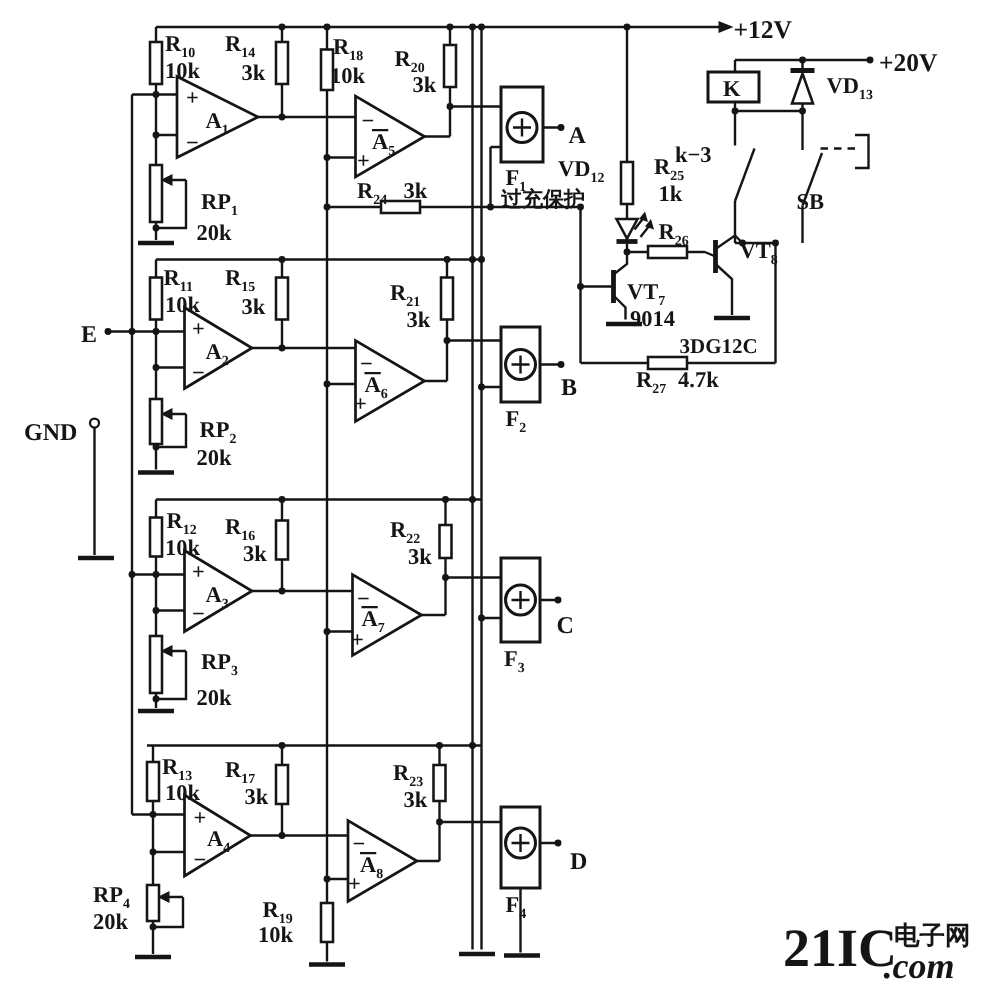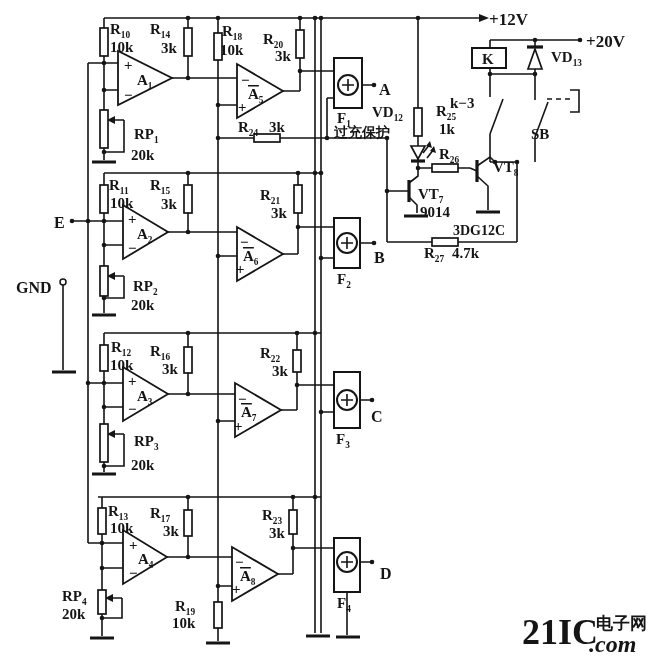--- a/index.html
+++ b/index.html
@@ -1,16 +1,16 @@
 <!DOCTYPE html>
 <html><head>
 <meta charset="utf-8">
 <style>
   html,body{margin:0;padding:0;background:#ffffff;}
-  .stage{position:relative;width:664px;height:659px;background:#ffffff;overflow:hidden;}
+  .stage{position:relative;width:664px;height:659px;background:#ffffff;overflow:hidden;border-radius:21px;}
   svg text{font-family:"Liberation Serif","DejaVu Serif",serif;font-weight:bold;fill:#151515;}
   .w{stroke:#151515;stroke-width:1.6;fill:none;}
   .bar{stroke:#151515;stroke-width:3.2;fill:none;}
   .tbar{stroke:#151515;stroke-width:3;fill:none;}
   .res{fill:#ffffff;stroke:#151515;stroke-width:1.7;}
   .tri{fill:#ffffff;stroke:#151515;stroke-width:1.8;}
   .box{fill:#ffffff;stroke:#151515;stroke-width:2;}
   .dio{fill:#ffffff;stroke:#151515;stroke-width:1.7;}
   .dot{fill:#151515;stroke:none;}
   .dash{stroke:#151515;stroke-width:1.6;fill:none;stroke-dasharray:5 4;}

